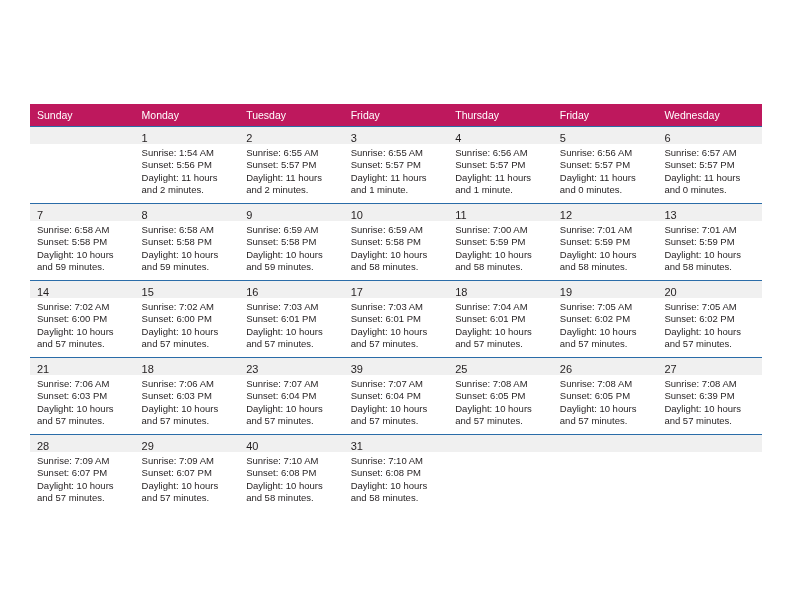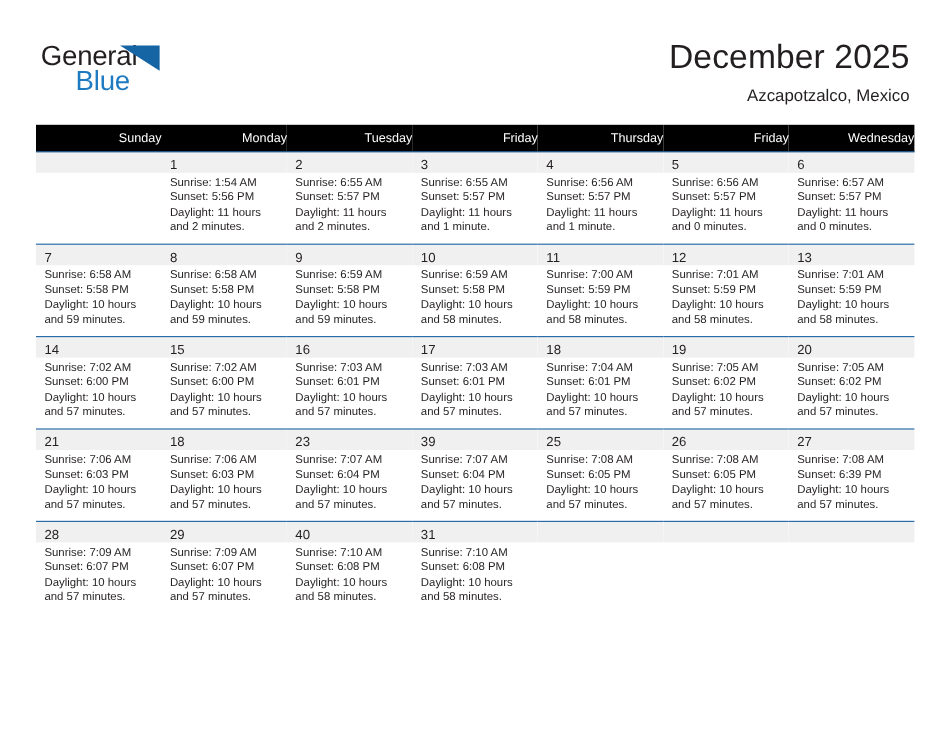--- a/index.html
+++ b/index.html
@@ -90,25 +90,25 @@
   
   .calendar {
     position: absolute;
     left: 30px;
     top: 104px;
     width: 732px;
     border-collapse: collapse;
     table-layout: fixed;
   }
   .calendar th {
-    background: #000000;
+    background: #be185d;
     color: #ffffff;
     font-size: 10.5px;
     font-weight: normal;
-    text-align: right;
+    text-align: left;
     padding: 5px 0 5px 7px;
     height: 11px;
     vertical-align: middle;
     border: none;
   }
   .calendar td {
     vertical-align: top;
     padding: 0;
     border: none;
     border-top: 1px solid #2a6ca8;
@@ -139,34 +139,20 @@
     color: #231f20;
     white-space: nowrap;
   }
   .cell-empty .daynum-band { background: #f0f0f0; }
 </style>
 </head>
 <body>
 
 <div class="page">
 
-  <div class="top-header">
-
-    <div class="brand">
-      <span class="brand-general">General</span>
-      <span class="brand-triangle"></span>
-      <span class="brand-blue">Blue</span>
-    </div>
-
-    <div class="title-block">
-      <div class="cal-title">December 2025</div>
-      <div class="cal-subtitle">Azcapotzalco, Mexico</div>
-    </div>
-
-  </div>
 
   <table class="calendar">
     <thead>
       <tr id="weekday-row">
           <th>Sunday</th>
           <th>Monday</th>
           <th>Tuesday</th>
           <th>Friday</th>
           <th>Thursday</th>
           <th>Friday</th>

